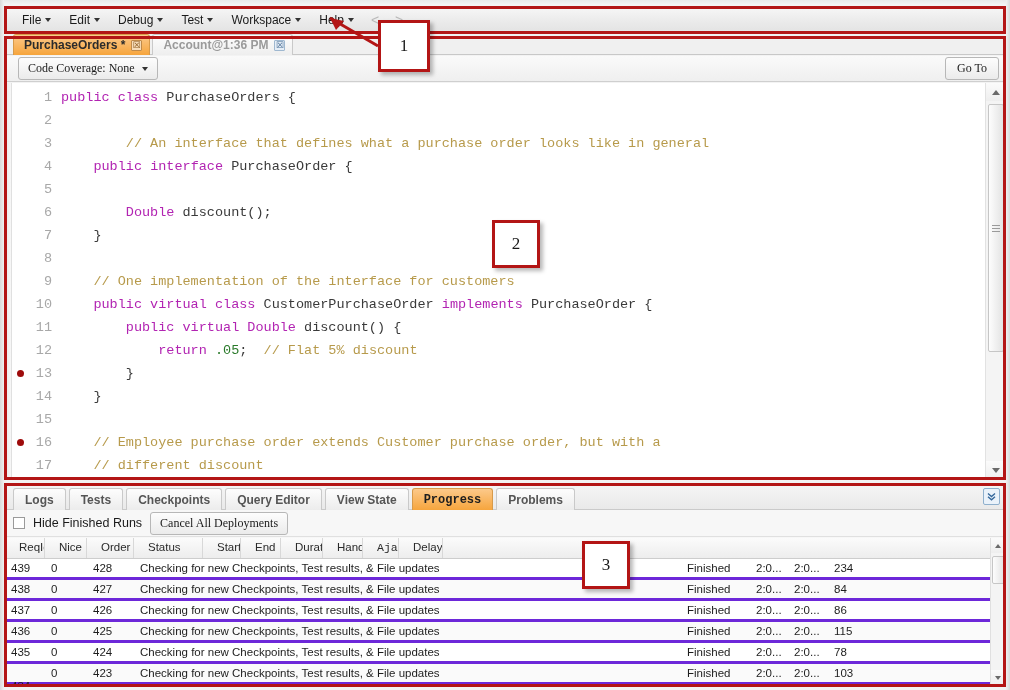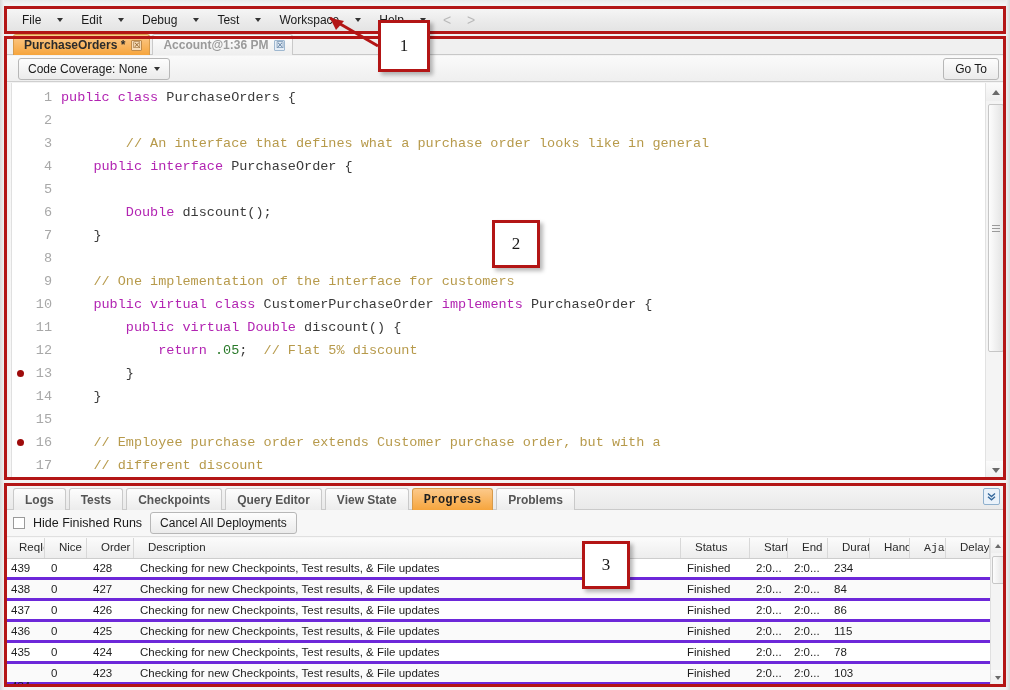--- a/index.html
+++ b/index.html
@@ -24,21 +24,21 @@
   .win-edge-right { position:absolute; right:0; top:0; width:4px; height:690px; background:linear-gradient(to left,#d9d9d9,#f0f0f0); }
 
   
   .menubar {
     position:absolute; left:5px; top:8px; width:1000px; height:24px;
     background:linear-gradient(to bottom,#f6f6f6 0%,#ececec 50%,#e4e4e4 100%);
     border-bottom:1px solid #d4d4d4;
     display:flex; align-items:center; padding-left:8px;
   }
   .menu-item {
-    display:flex; align-items:center; gap:16px;
+    display:flex; align-items:center; gap:4px;
     padding:2px 9px; font-size:12px; color:#1a1a1a; cursor:default;
     white-space:nowrap;
   }
   .caret-dn {
     width:0;height:0;border-left:3.5px solid transparent;border-right:3.5px solid transparent;
     border-top:4px solid #333; display:inline-block;
   }
   .navarrow { padding:2px 8px; color:#b9b9b9; font-size:14px; }
 
   
@@ -67,21 +67,21 @@
   .etoolbar {
     position:absolute; left:5px; top:56px; width:1000px; height:26px;
     background:linear-gradient(to bottom,#fafafa,#efefef);
     border-bottom:1px solid #cfcfcf;
     display:flex; align-items:center; justify-content:space-between; padding:0 6px;
   }
   .btn {
     background:linear-gradient(to bottom,#fdfdfd,#ebebeb);
     border:1px solid #b7b7b7; border-radius:3px;
     padding:3px 9px; font-size:12px; color:#1a1a1a; cursor:default;
-    display:inline-flex; align-items:center; gap:7px; white-space:nowrap;
+    display:inline-flex; align-items:center; gap:7px; white-space:nowrap;font-family:Liberation Serif, serif;
   }
   .cc-btn { margin-left:7px; }
   .goto-btn { padding:3px 11px; }
 
   
   .editor {
     position:absolute; left:5px; top:83px; width:1000px; height:396px;
     background:#ffffff; overflow:hidden;
   }
   .gutter-band { position:absolute; left:0; top:0; width:7px; height:396px;
@@ -302,21 +302,20 @@
       <span class="btn">
         <span>Cancel All Deployments</span>
       </span>
     </div>
 
     <div class="grid">
       <div class="ghead" id="ghead">
           <div class="gh" style="width: 40px;">ReqId</div>
           <div class="gh" style="width: 42px;">Nice</div>
           <div class="gh" style="width: 47px;">Order</div>
-          <div class="gh" style="width: 547px;">Description</div>
           <div class="gh" style="width: 69px;">Status</div>
           <div class="gh" style="width: 38px;">Start</div>
           <div class="gh" style="width: 40px;">End</div>
           <div class="gh" style="width: 42px;">Duratio</div>
           <div class="gh" style="width: 40px;">Handler</div>
           <div class="gh" style="width: 36px; font-family: Liberation Mono, monospace;">Ajax E</div>
           <div class="gh" style="width: 44px;">Delay</div>
         </div>
       <div id="gbody">
           <div class="grow">

